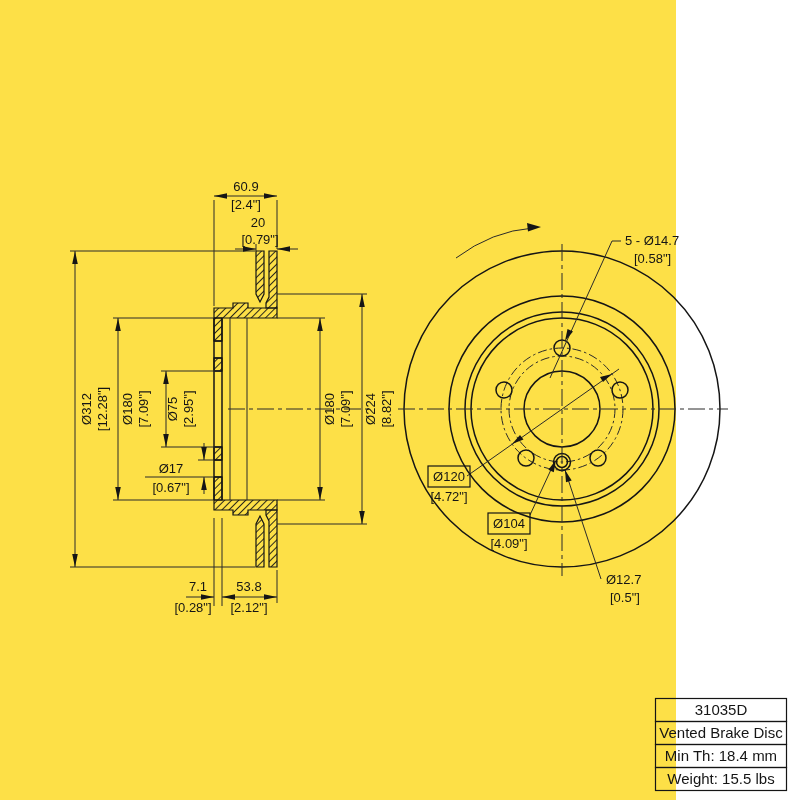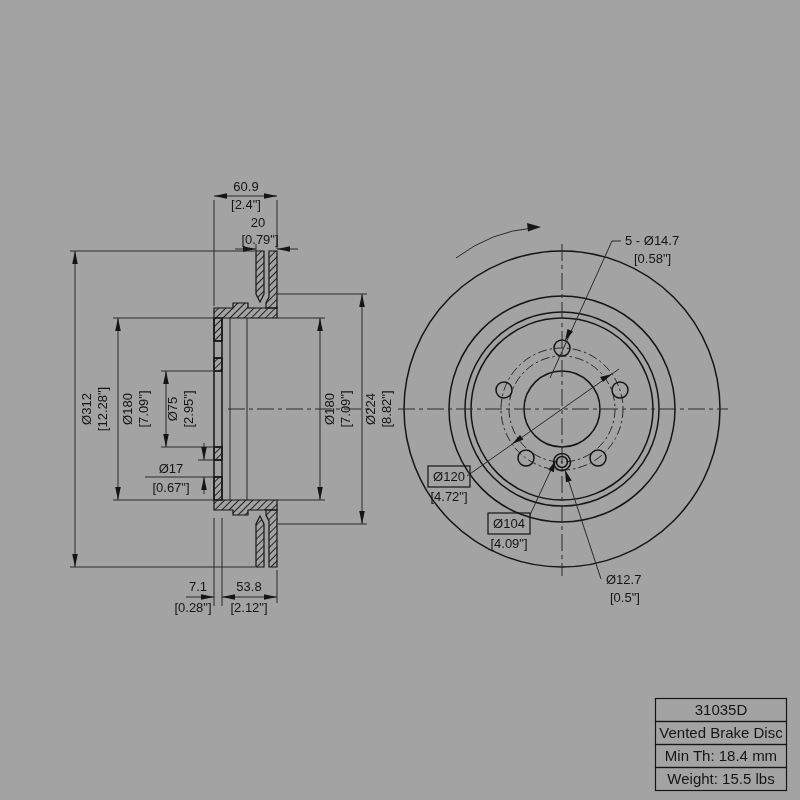--- a/index.html
+++ b/index.html
@@ -1,16 +1,16 @@
 <!DOCTYPE html>
 <html><head>
 <meta charset="utf-8">
 <style>
   html,body{margin:0;padding:0;background:#ffffff;}
-  .page{position:relative;width:800px;height:800px;background:#a3a3a3;font-family:"Liberation Sans",sans-serif;}
+  .page{position:relative;width:676px;height:800px;background:#fde047;font-family:"Liberation Sans",sans-serif;}
   svg{position:absolute;left:0;top:0;}
   text{fill:#151515;font-family:"Liberation Sans","DejaVu Sans",sans-serif;}
   .dimtxt{font-size:13px;}
   .blocktxt{font-size:15px;}
   .obj{stroke:#151515;stroke-width:1.5;fill:none;}
   .objh{stroke:#151515;stroke-width:1.2;fill:url(#hatch);}
   .thin{stroke:#2a2a2a;stroke-width:1;fill:none;}
   .dim{stroke:#2a2a2a;stroke-width:1;fill:none;}
   .cl{stroke:#2a2a2a;stroke-width:1;fill:none;stroke-dasharray:17 4 4 4;}
   .dashc{stroke:#2a2a2a;stroke-width:1;fill:none;stroke-dasharray:9 3 2.5 3;}

